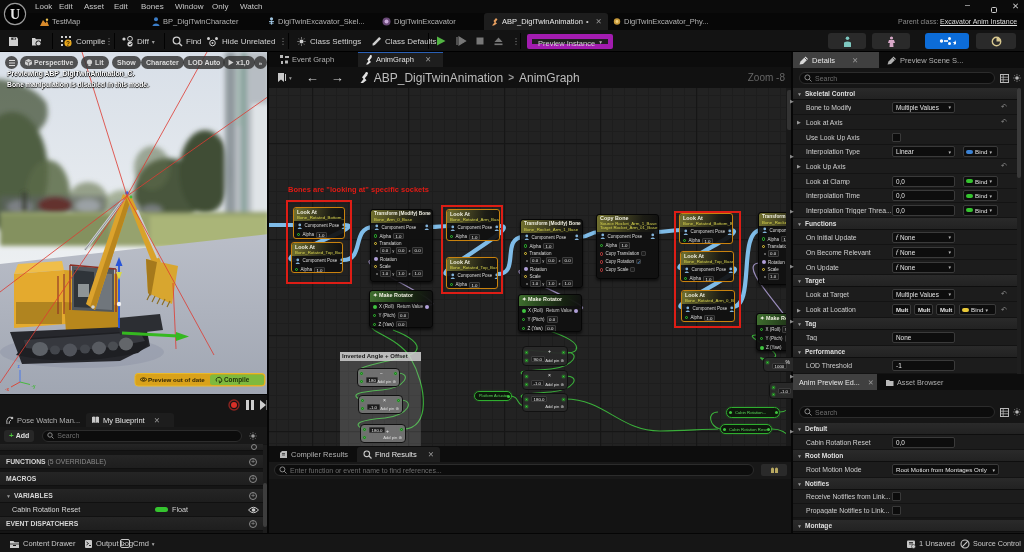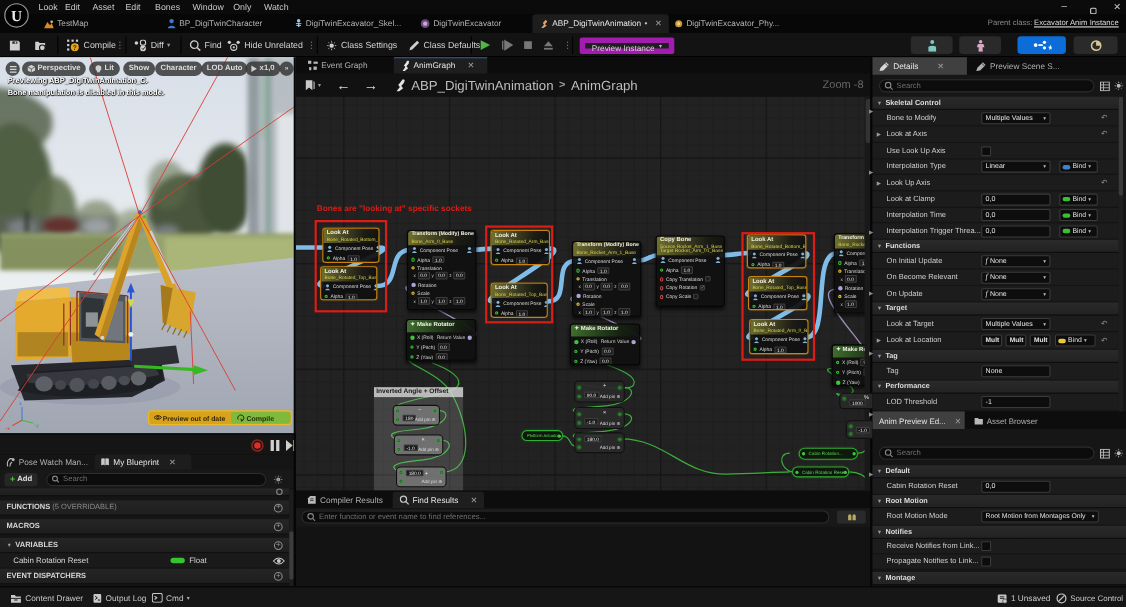--- a/index.html
+++ b/index.html
@@ -1135,21 +1135,21 @@
           <path d="M1 2 H4.5 L5.5 3.2 H10 V9 H1Z" fill="#c8c8c8"></path>
           <path d="M1 5 H10" stroke="#161616" stroke-width=".8"></path>
           <path d="M4 6.5 h3" stroke="#161616" stroke-width="1"></path>
         </svg>Content Drawer</div>
 
  <div class="sitem" style="left:84px"><svg width="9" height="10">
           <rect x="1" y="1" width="7" height="8" rx="1" fill="#c8c8c8"></rect>
           <path d="M2.5 3 l2 1.5 l-2 1.5 M5 6.5 h2" stroke="#161616" stroke-width=".9" fill="none"></path>
         </svg>Output Log</div>
 
- <div class="sitem" style="left:138px"><svg width="10" height="9">
+ <div class="sitem" style="left:120px"><svg width="10" height="9">
           <rect x="0.5" y="0.5" width="9" height="8" rx="1.5" fill="none" stroke="#c8c8c8"></rect>
           <path d="M2.5 3 l2 1.5 l-2 1.5" stroke="#c8c8c8" fill="none"></path>
         </svg>Cmd <span style="font-size:5.5px;color:#aaa">▾</span></div>
 
  <div class="sitem" style="left:906px"><svg width="10" height="10">
           <rect x="1" y="1.5" width="8" height="7.5" rx="1" fill="#c8c8c8"></rect>
           <path d="M3 3.5 h4 M3 5 h4" stroke="#161616" stroke-width=".8"></path>
           <circle cx="7.5" cy="7.5" r="2" fill="#c8c8c8" stroke="#161616" stroke-width=".5"></circle>
         </svg>1 Unsaved</div>
  <div class="sitem" style="left:960px;font-size:7.2px"><svg width="10" height="10">

